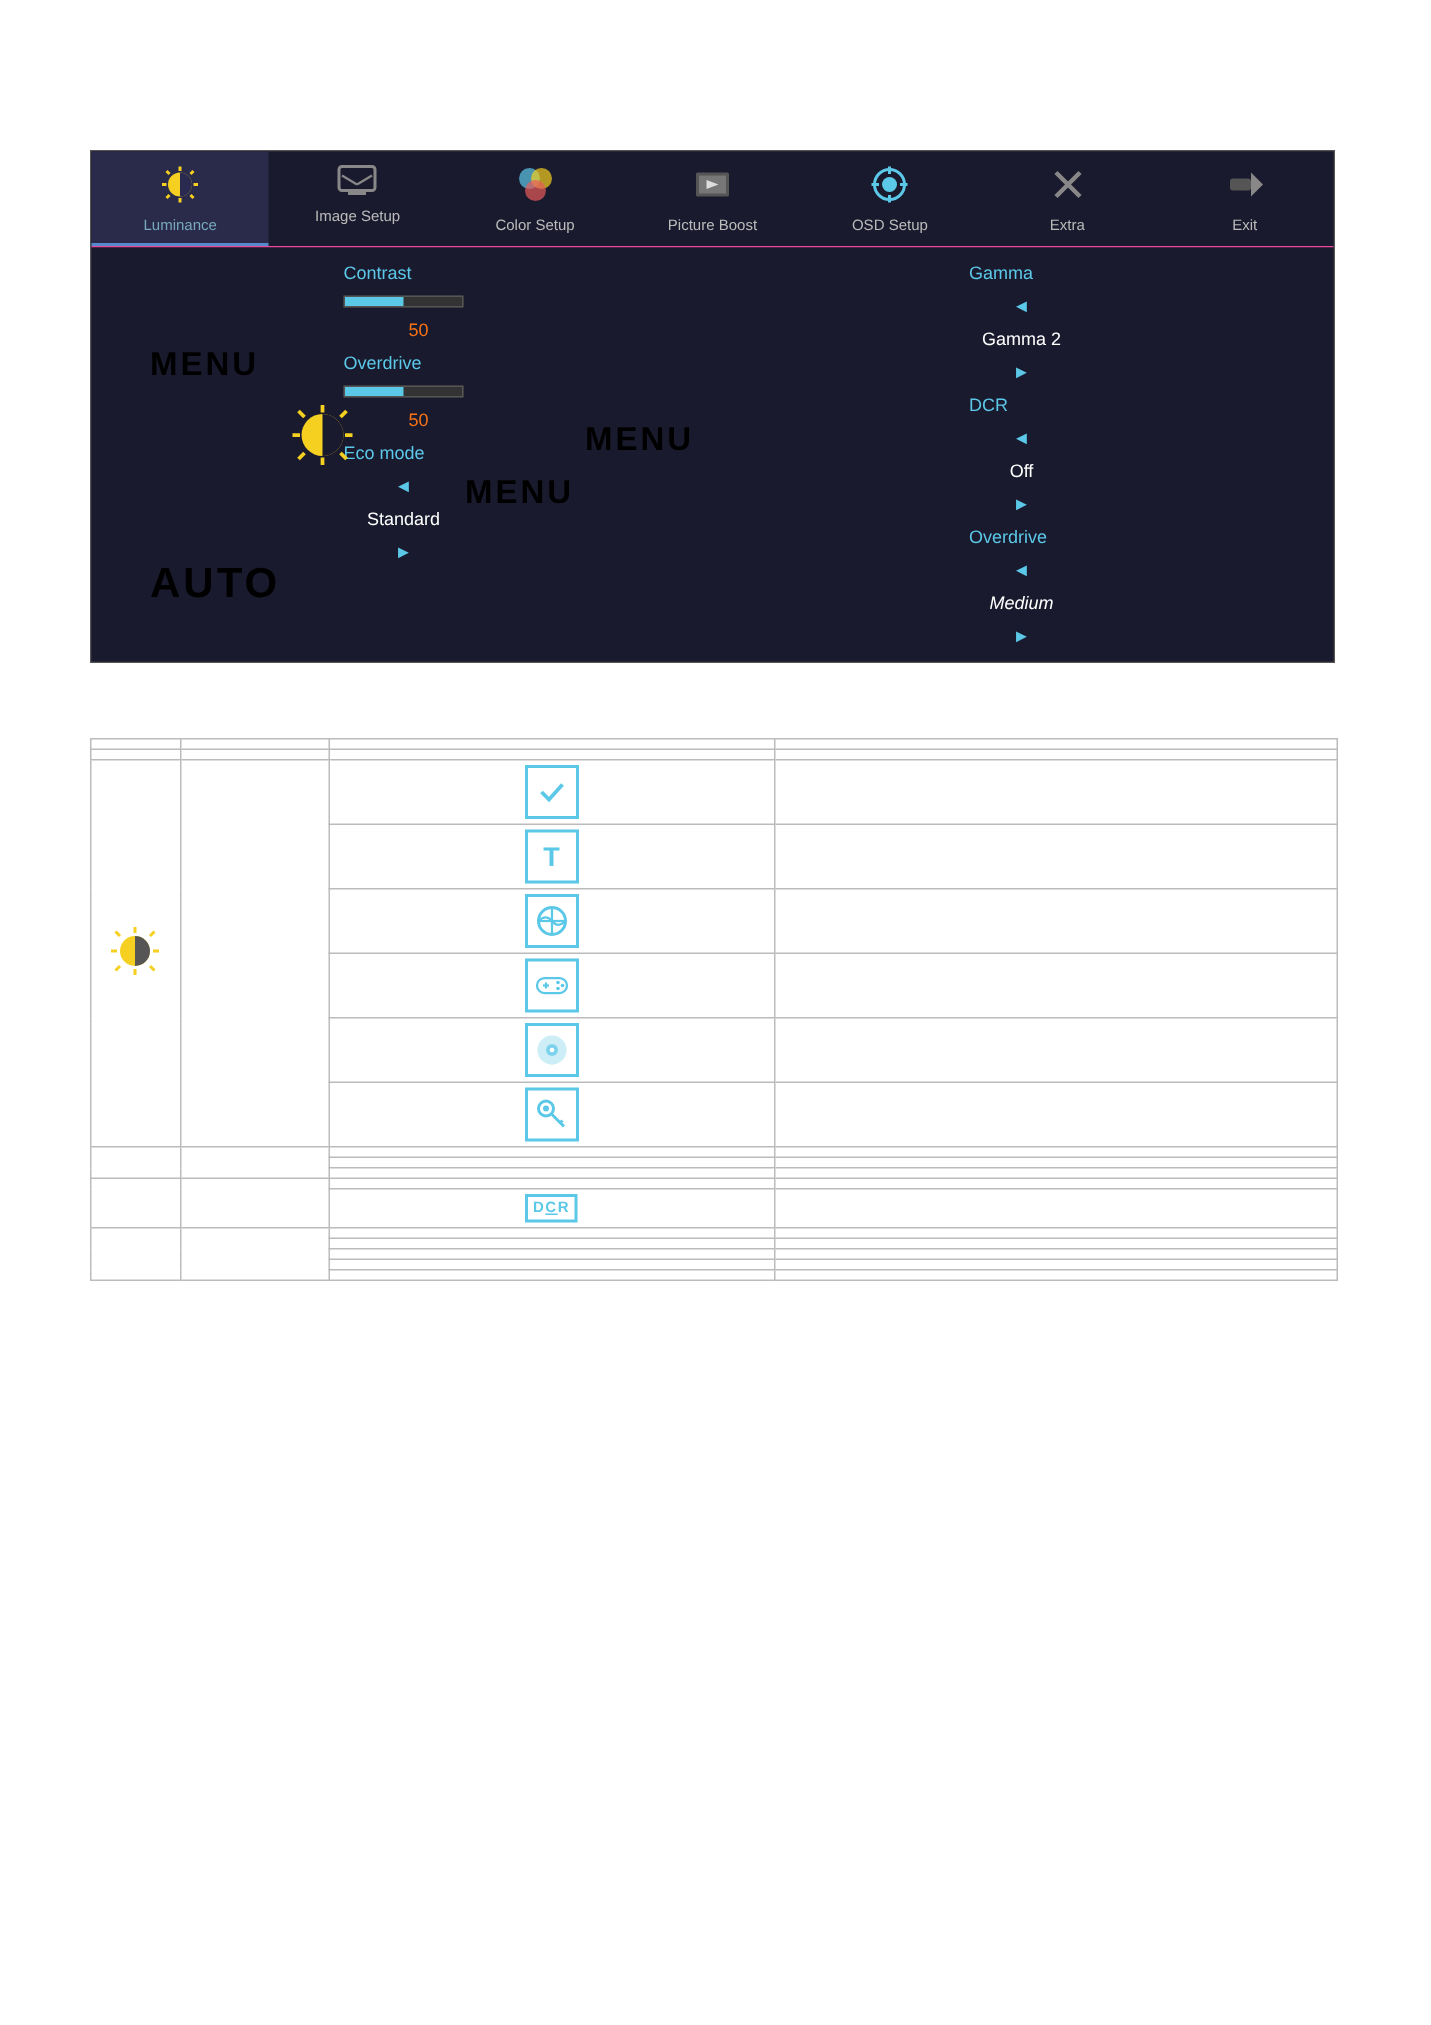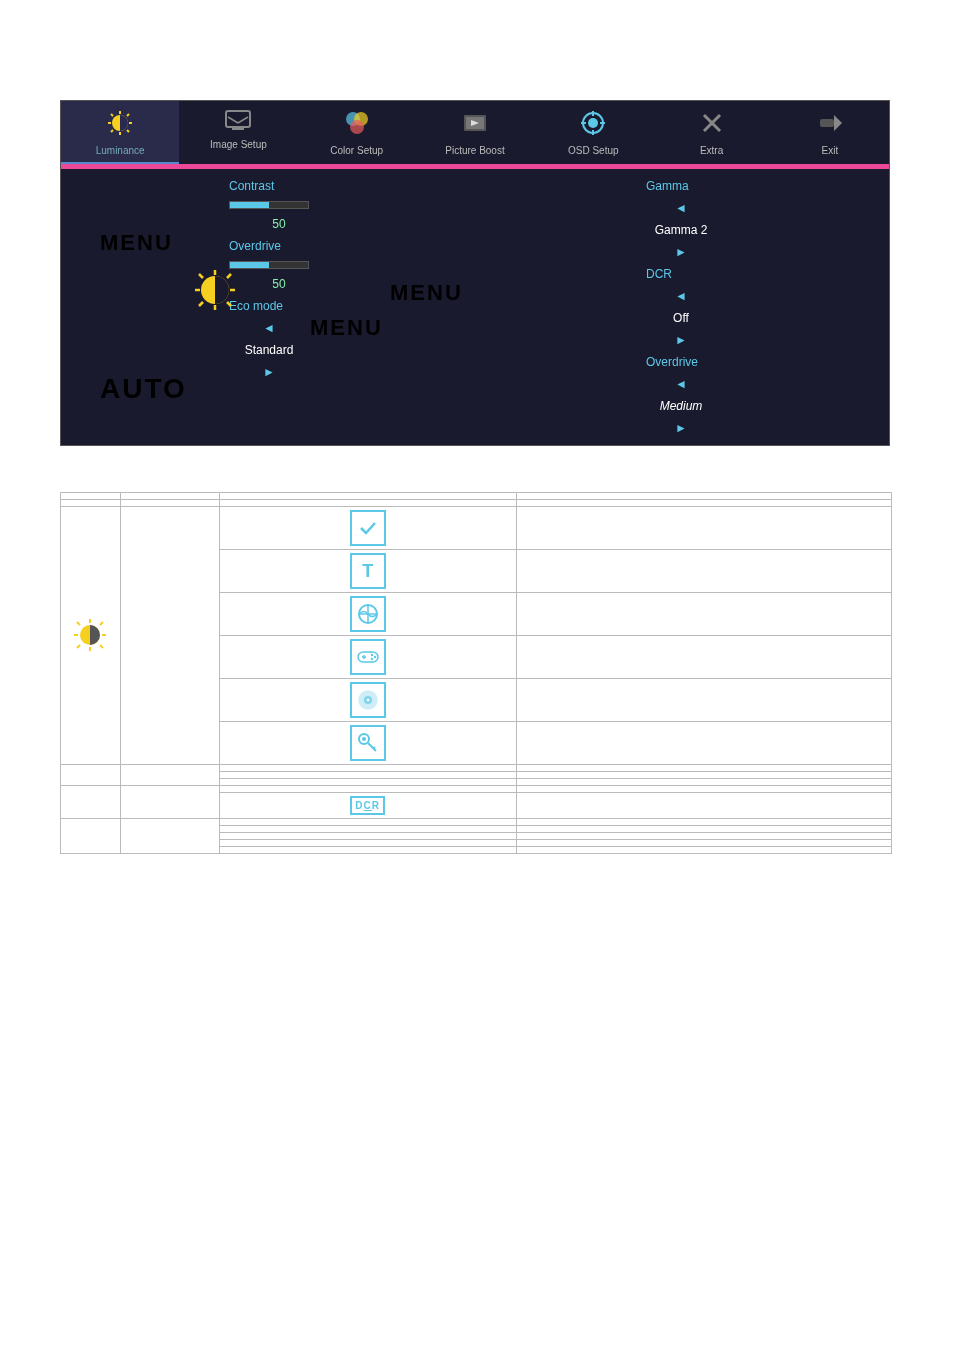--- a/index.html
+++ b/index.html
@@ -18,21 +18,21 @@
       left: 60px;
       width: 830px;
       background: #1a1a2e;
       border: 1px solid #555;
       padding: 0;
     }
 
     .osd-tabs {
       display: flex;
       background: #1a1a2e;
-      border-bottom: 5px solid #ec4899;
+      border-bottom: 1px solid #ec4899;
     }
 
     .osd-tab {
       flex: 1;
       text-align: center;
       padding: 8px 4px 6px;
       color: #aaa;
       font-size: 11px;
       cursor: pointer;
       display: flex;
@@ -99,21 +99,21 @@
       border: 1px solid #555;
       position: relative;
     }
 
     .osd-slider-fill {
       height: 100%;
       background: #5bc8e8;
     }
 
     .osd-value {
-      color: #86efac;
+      color: #f97316;
       font-size: 12px;
       margin-left: 20px;
     }
 
     .osd-arrow {
       color: #5bc8e8;
       font-size: 12px;
       cursor: pointer;
     }
 

